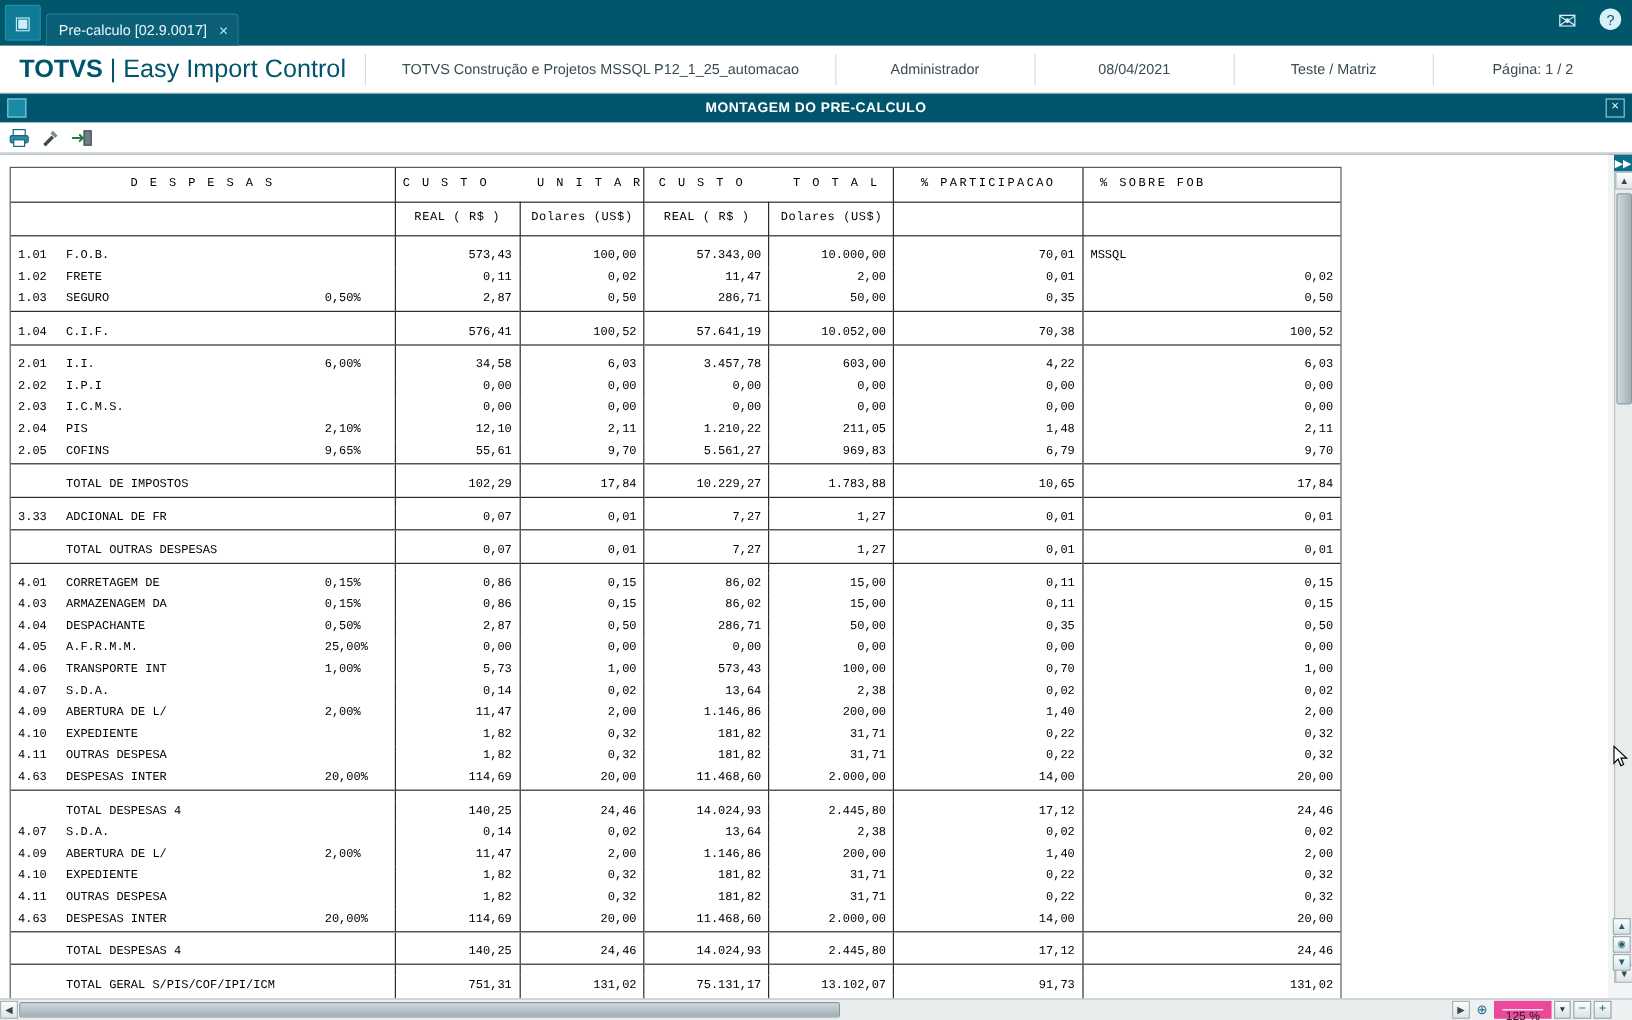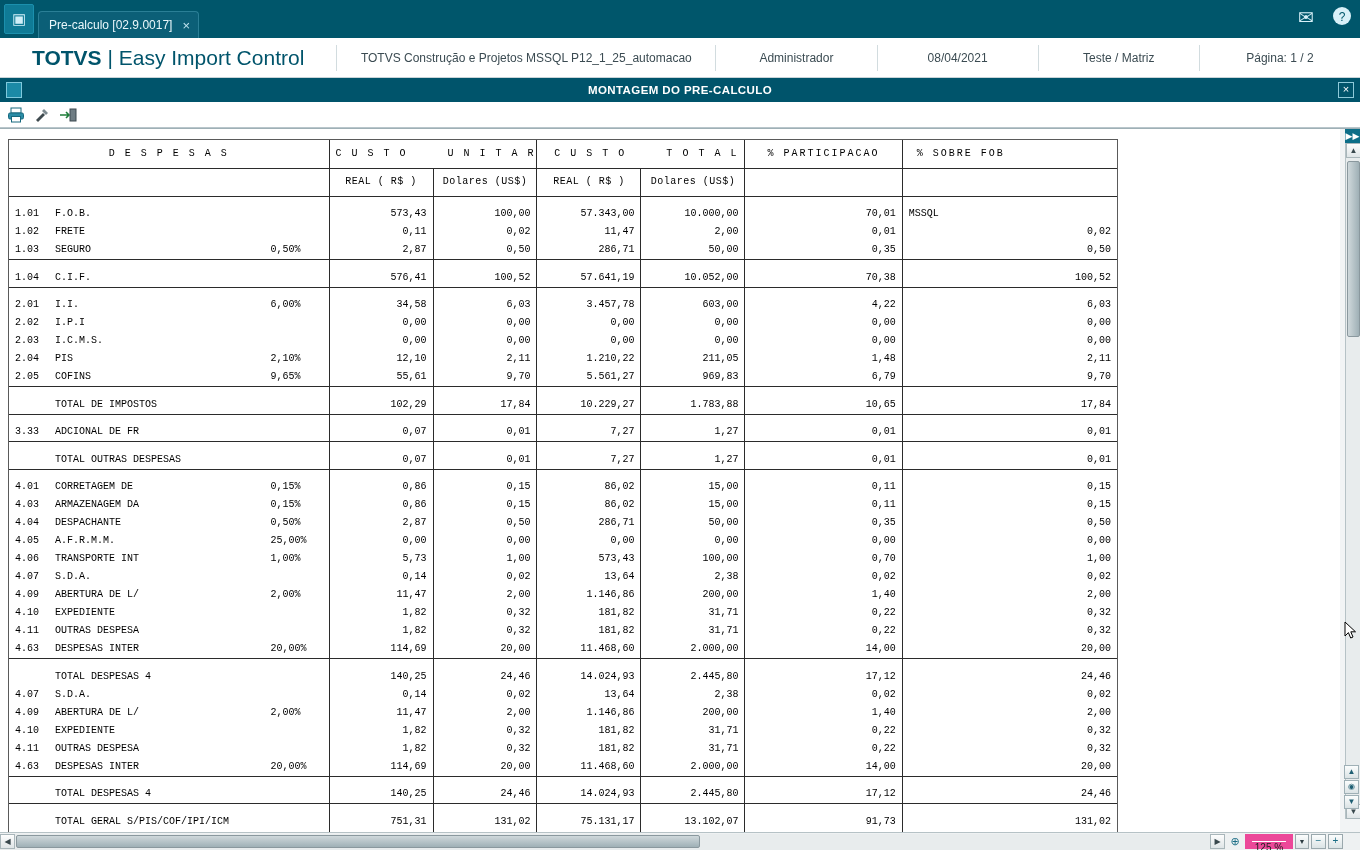--- a/index.html
+++ b/index.html
@@ -66,21 +66,21 @@
     border-bottom: 1px solid #c9d4d8;
     display: flex;
     align-items: center;
     font-size: 12px;
     color: #3b4b52;
   }
   .brand {
     font-size: 21px;
     font-weight: bold;
     color: #00546b;
-    padding: 0 32px;
+    padding: 0 16px;
     white-space: nowrap;
   }
   .brand .brand-light { font-weight: normal; }
   .sep { width: 1px; height: 26px; background: #d2dcdf; }
   .bb-cell {
     flex: 1;
     text-align: center;
     padding: 0 6px;
     white-space: nowrap;
     overflow: hidden;
@@ -427,21 +427,21 @@
 
   <div class="report-outer">
     <div class="report-scroll-top">▶▶</div>
     <div class="report-canvas">
       <div class="page">
         <table class="rpt">
           <tbody>
               <tr class="hdr rule-bot">
             <td class="c0">D E S P E S A S</td>
             <td class="c1" colspan="2" style="text-align:center">C U S T O     U N I T A R I O</td>
-            <td class="c3" colspan="2" style="text-align:right">C U S T O     T O T A L</td>
+            <td class="c3" colspan="2" style="text-align:center">C U S T O     T O T A L</td>
             <td class="c5" style="text-align:center">% PARTICIPACAO</td>
             <td class="c6" style="text-align:left;padding-left:14px">% SOBRE FOB</td>
           </tr>
           <tr class="subhdr rule-bot">
             <td class="c0"></td>
             <td class="c1" style="text-align:center">REAL ( R$ )</td>
             <td class="c2" style="text-align:center">Dolares (US$)</td>
             <td class="c3" style="text-align:center">REAL ( R$ )</td>
             <td class="c4" style="text-align:center">Dolares (US$)</td>
             <td class="c5"></td>

